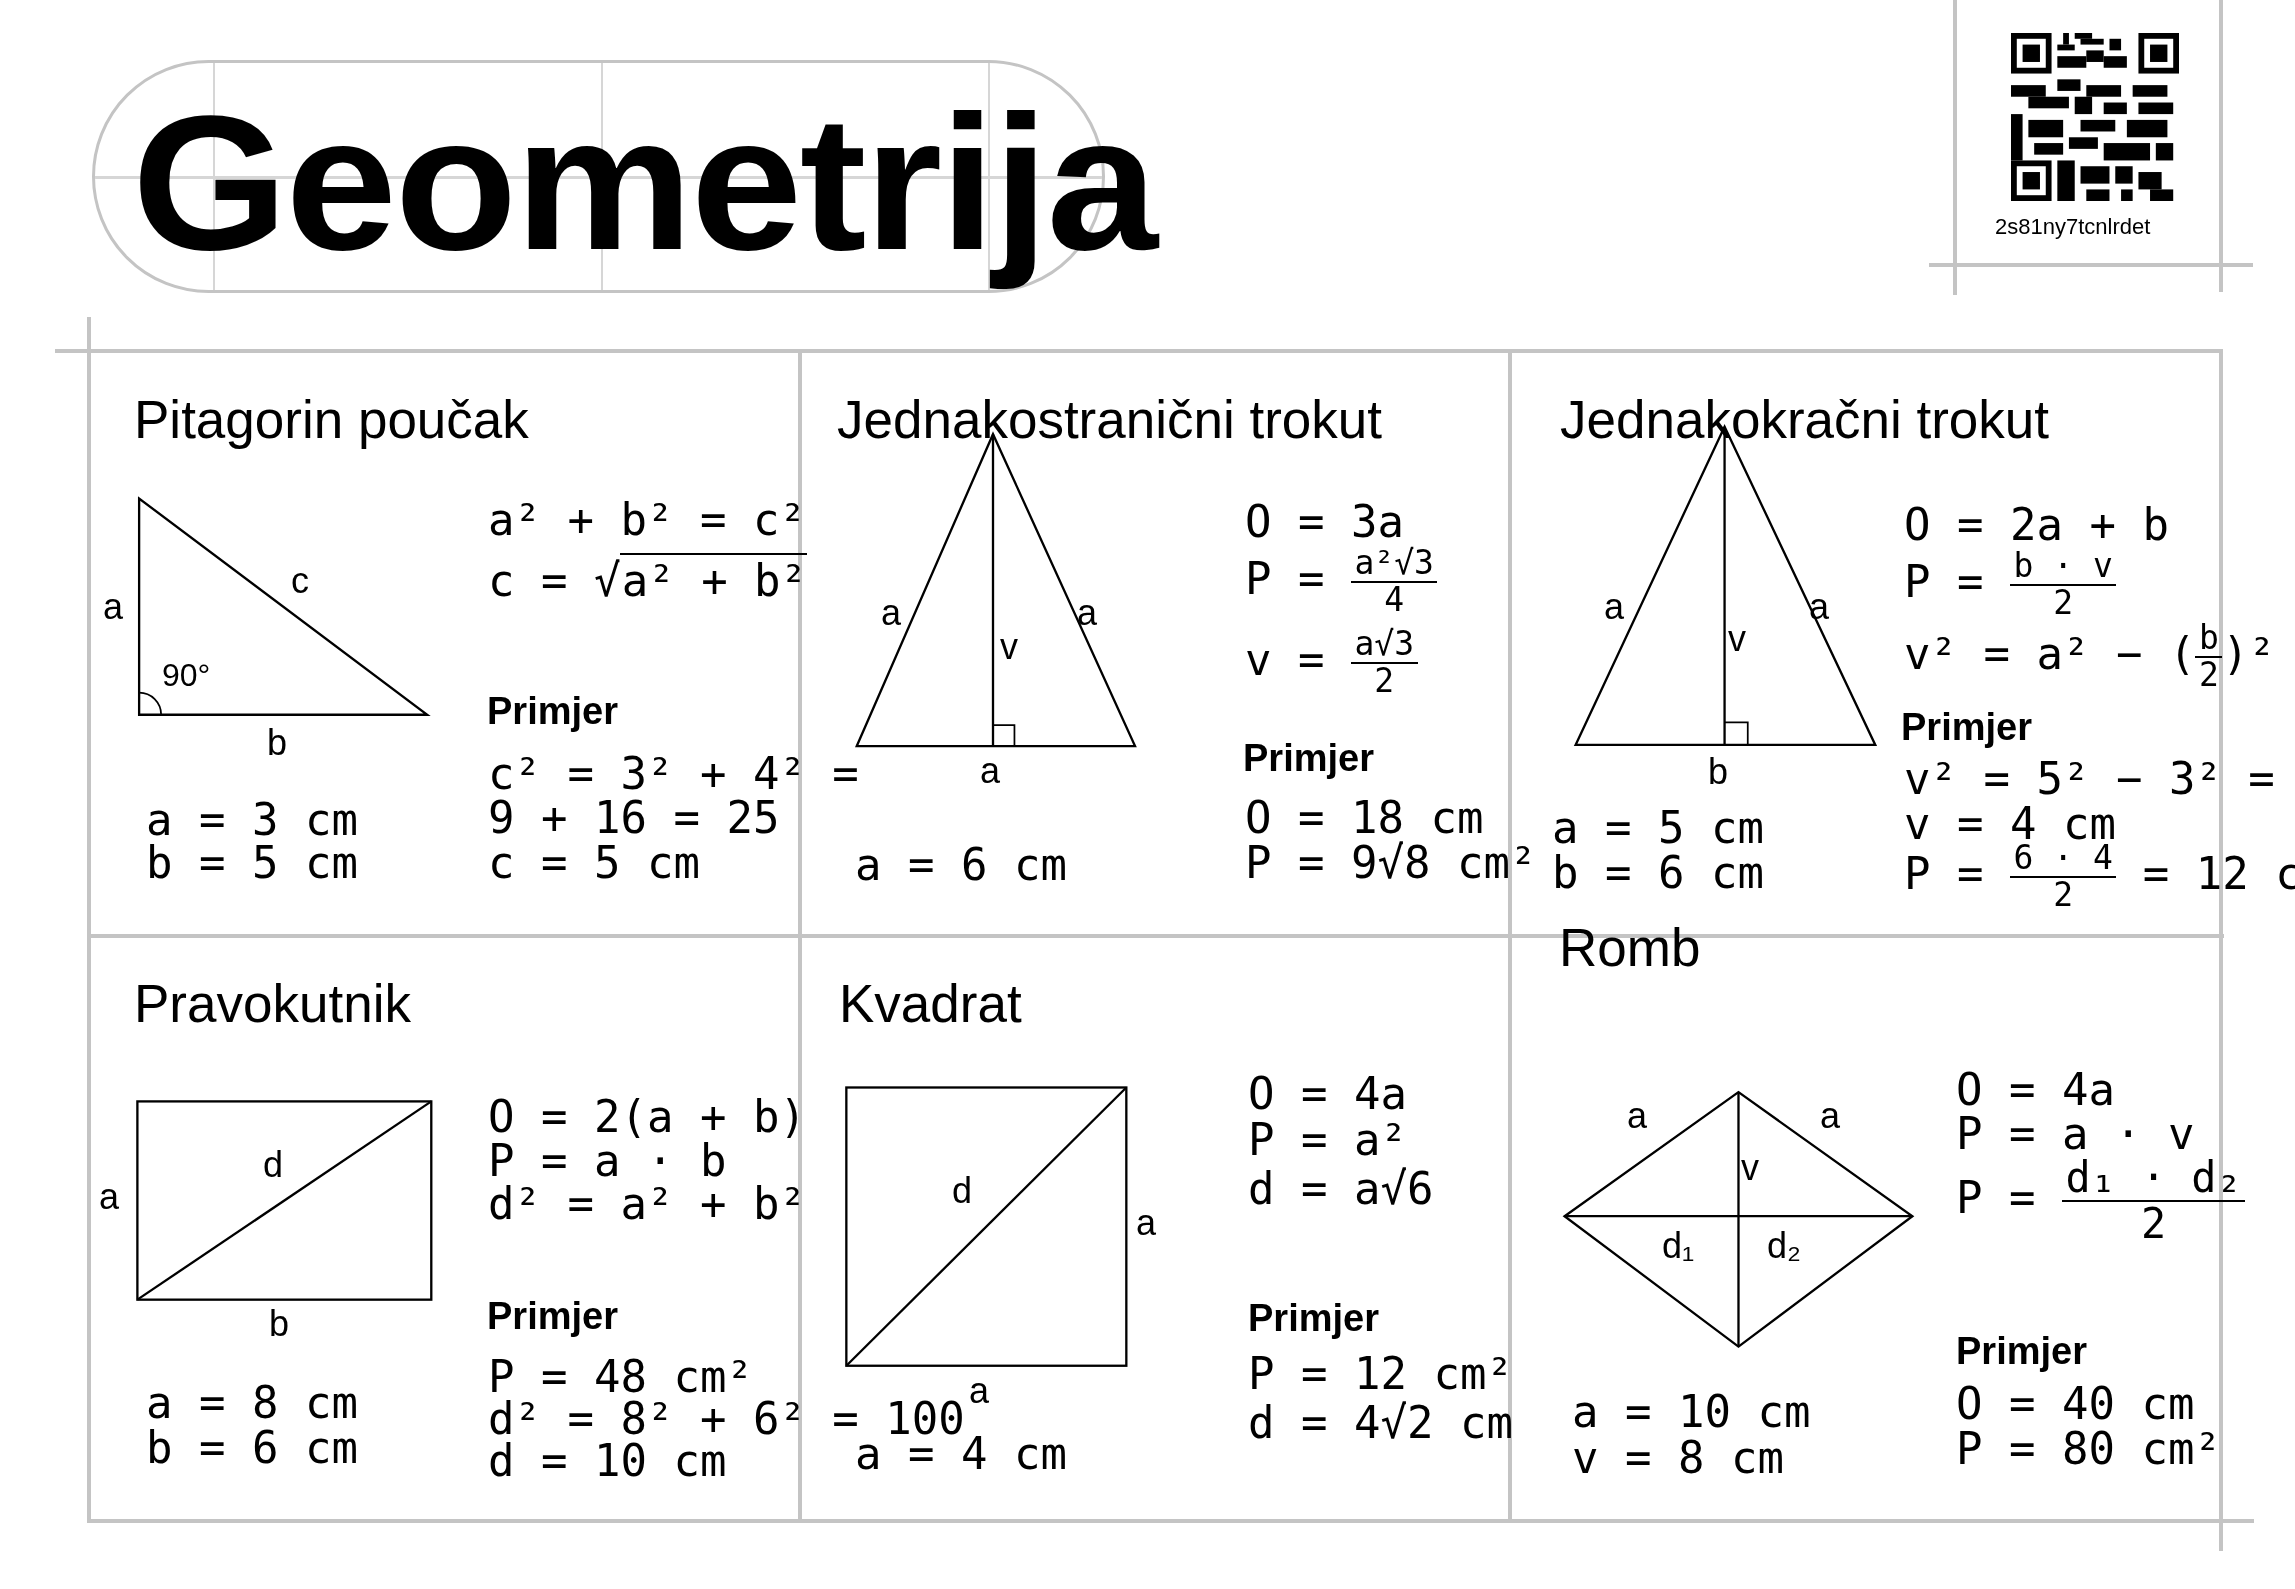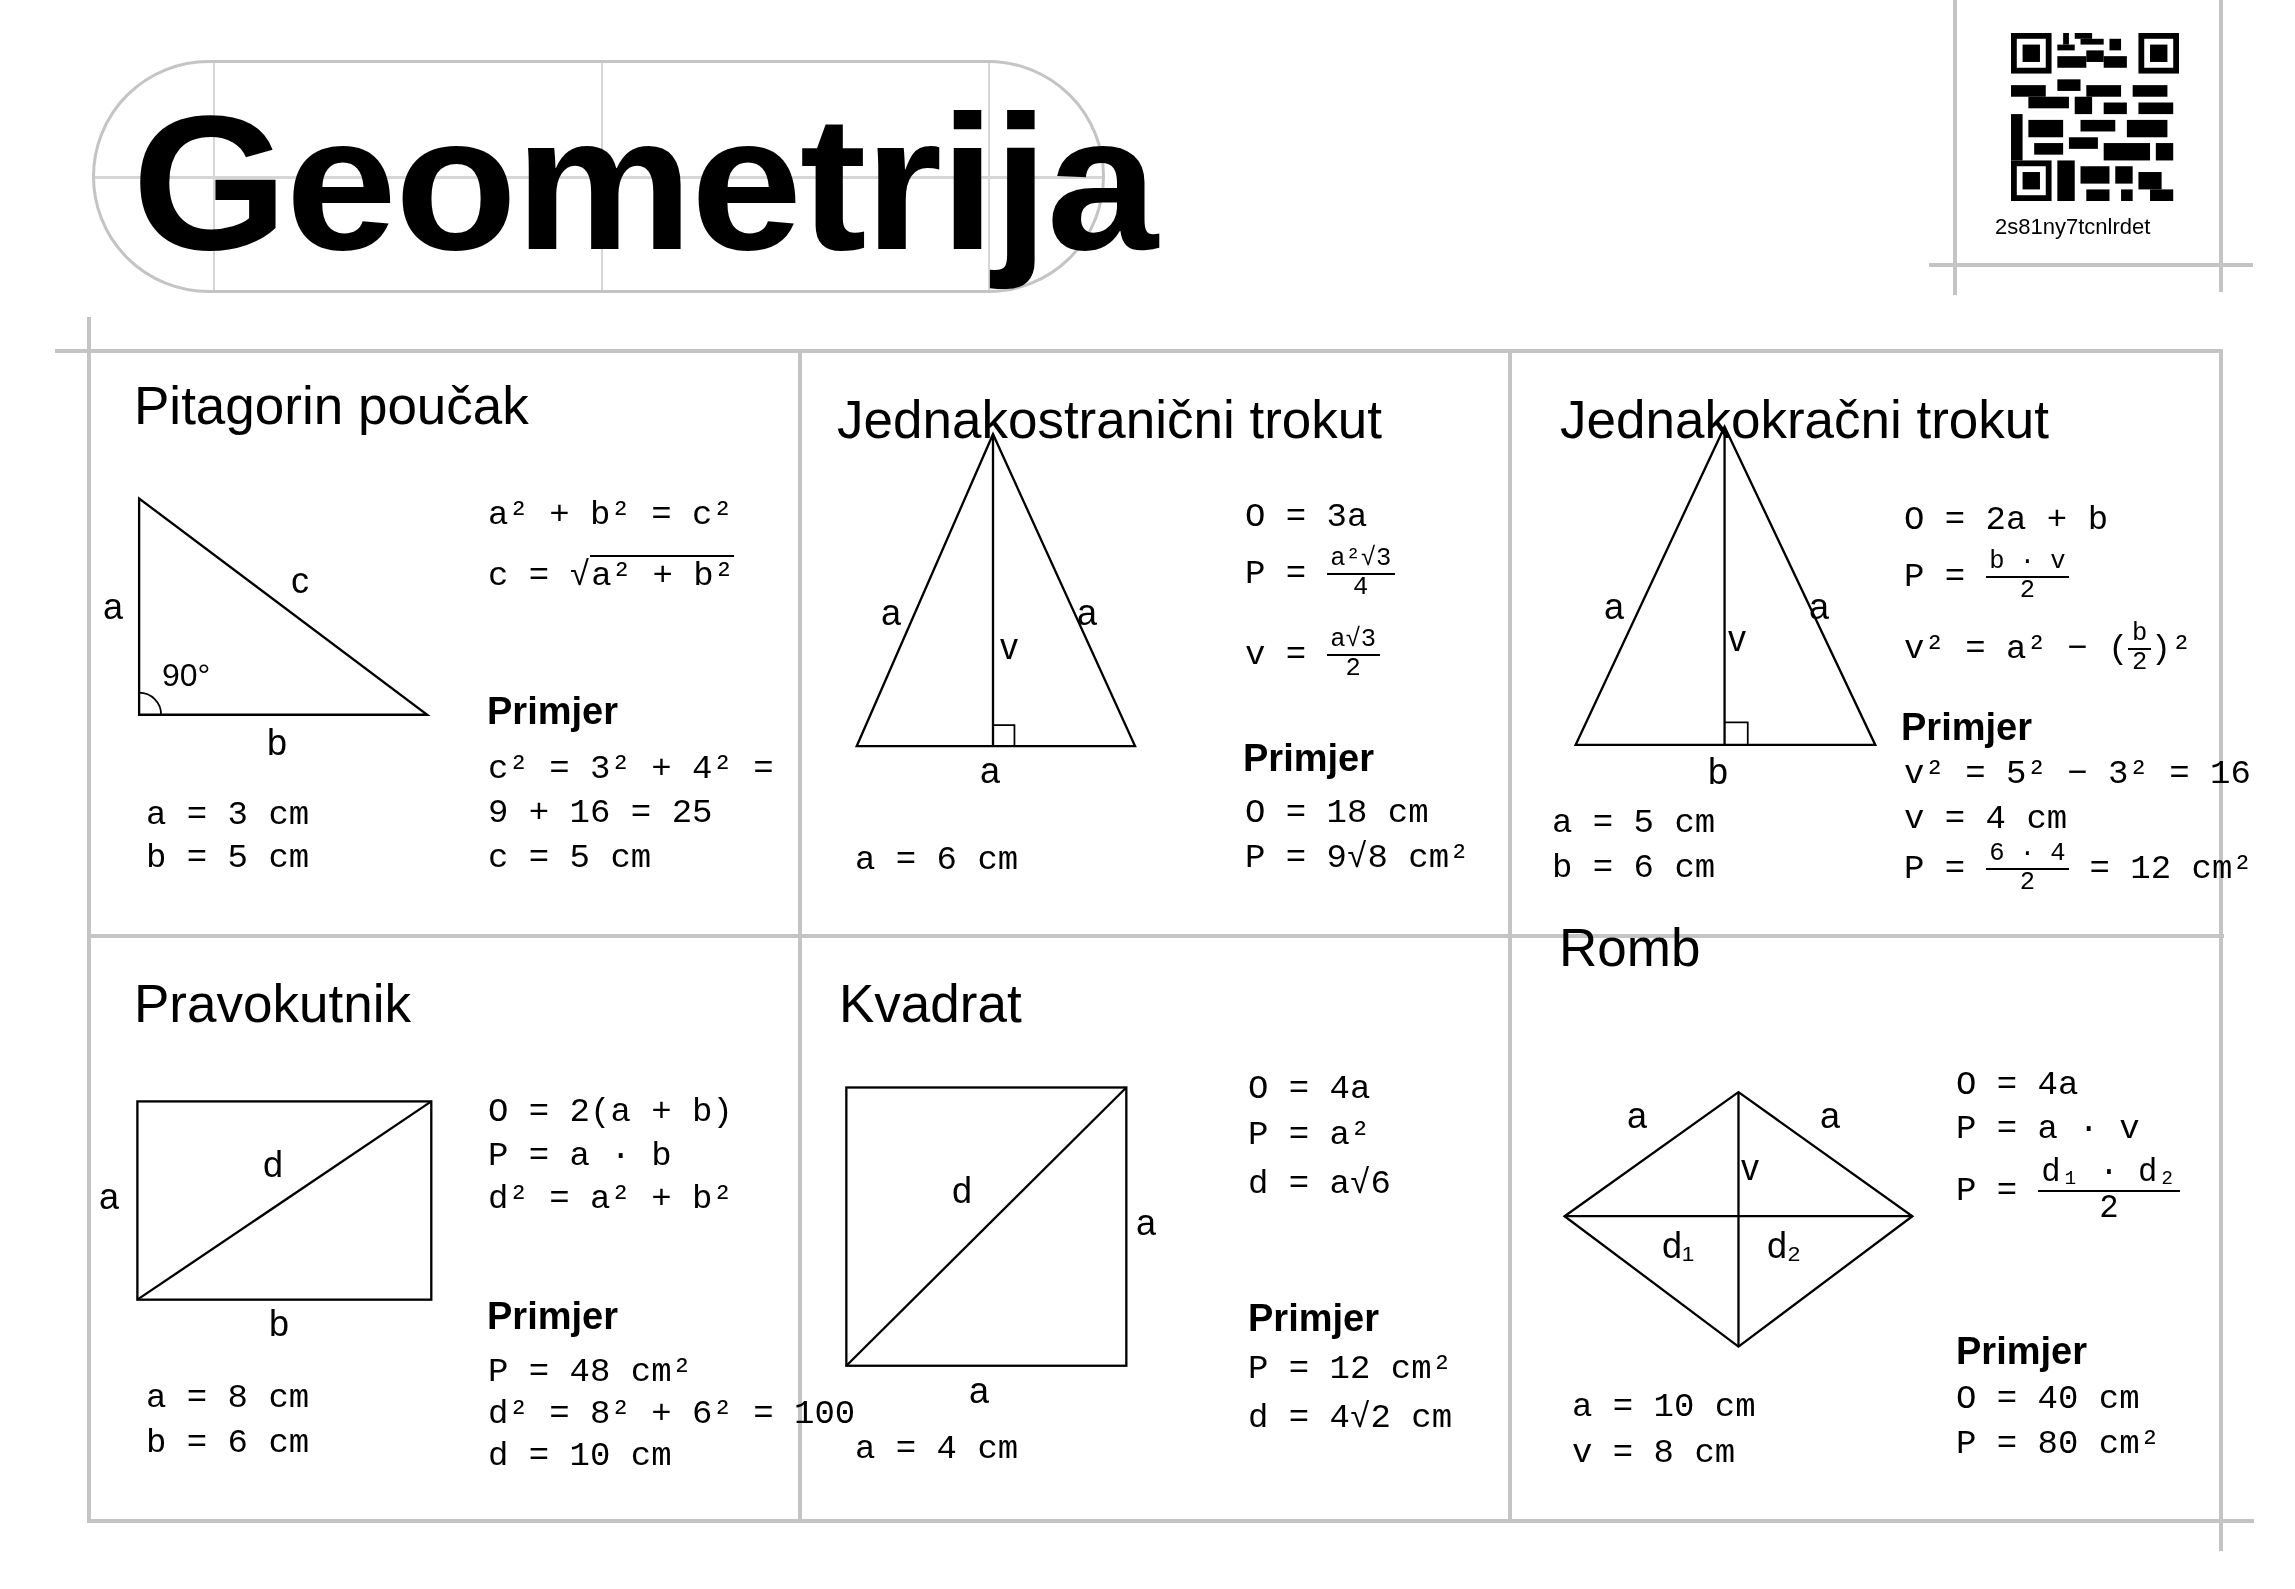--- a/index.html
+++ b/index.html
@@ -9,21 +9,21 @@
   .pill { position:absolute; left:92px; top:60px; width:1013px; height:233px;
           border:3.5px solid #c4c4c4; border-radius:121px; box-sizing:border-box; overflow:hidden; }
   .pill .v { position:absolute; top:0; bottom:0; width:1.7px; background:#d6d6d6; }
   .pill .h { position:absolute; left:0; right:0; height:2.9px; background:#d6d6d6; }
   .title { position:absolute; left:132px; top:87px; font-size:191px; font-weight:bold;
            letter-spacing:-2.3px; line-height:1; transform:scaleX(1.05); transform-origin:left; }
   .qr { position:absolute; left:2011px; top:33px; width:168px; height:168px; }
   .qr-code { position:absolute; left:1995px; top:214px; font-size:22px; font-family:"Liberation Sans", sans-serif; }
   .panel-title { position:absolute; font-size:53px; line-height:1; white-space:nowrap; }
   .mono { font-family:"DejaVu Sans Mono", monospace; }
-  .f { position:absolute; font-size:34px; line-height:1; white-space:nowrap;font-family:Liberation Mono, monospace; }
+  .f { position:absolute; font-size:44px; line-height:1; white-space:nowrap; }
   .ex { position:absolute; font-size:38px; font-weight:bold; line-height:1; }
   .lbl { position:absolute; font-size:36px; line-height:1; }
   .frac { display:inline-flex; flex-direction:column; align-items:center; vertical-align:middle; font-size:0.75em; line-height:1.05; }
   .frac .num { border-bottom:2.3px solid #000; padding:0 3.5px; }
   .sqrt { border-top:2.3px solid #000; padding-left:1.2px; }
   svg.shape { position:absolute; overflow:visible; }
   svg.shape * { stroke:#000; stroke-width:4; fill:none; }
 </style>
 </head>
 <body>
@@ -88,21 +88,21 @@
 
 <div class="gl" style="left:55px; top:349px; width:2168px; height:3.5px"></div>
 <div class="gl" style="left:87px; top:934px; width:2137px; height:3.5px"></div>
 <div class="gl" style="left:87px; top:1519px; width:2167px; height:3.5px"></div>
 <div class="gl" style="left:87px; top:317px; width:3.5px; height:1206px"></div>
 <div class="gl" style="left:798px; top:349px; width:3.5px; height:1173px"></div>
 <div class="gl" style="left:1508px; top:349px; width:3.5px; height:1173px"></div>
 <div class="gl" style="left:2219px; top:349px; width:3.5px; height:1202px"></div>
 
 <section>
-  <div class="panel-title" style="left:134px; top:379px">Pitagorin poučak</div>
+  <div class="panel-title" style="left:134px; top:393px">Pitagorin poučak</div>
   <svg class="shape" style="left:0; top:0" width="5.8" height="5.8" viewBox="0 0 10 10">
     <polygon points="240,860 240,1233 737,1233"></polygon>
     <path d="M240,1195 A38,38 0 0 1 278,1233" style="stroke-width:3"></path>
   </svg>
   <div class="lbl" style="left:103px; top:589px">a</div>
   <div class="lbl" style="left:291px; top:563px">c</div>
   <div class="lbl" style="left:162px; top:659px; font-size:32px">90°</div>
   <div class="lbl" style="left:267px; top:725px">b</div>
 
   <div class="f mono" style="left:488px; top:498px">a² + b² = c²</div>

